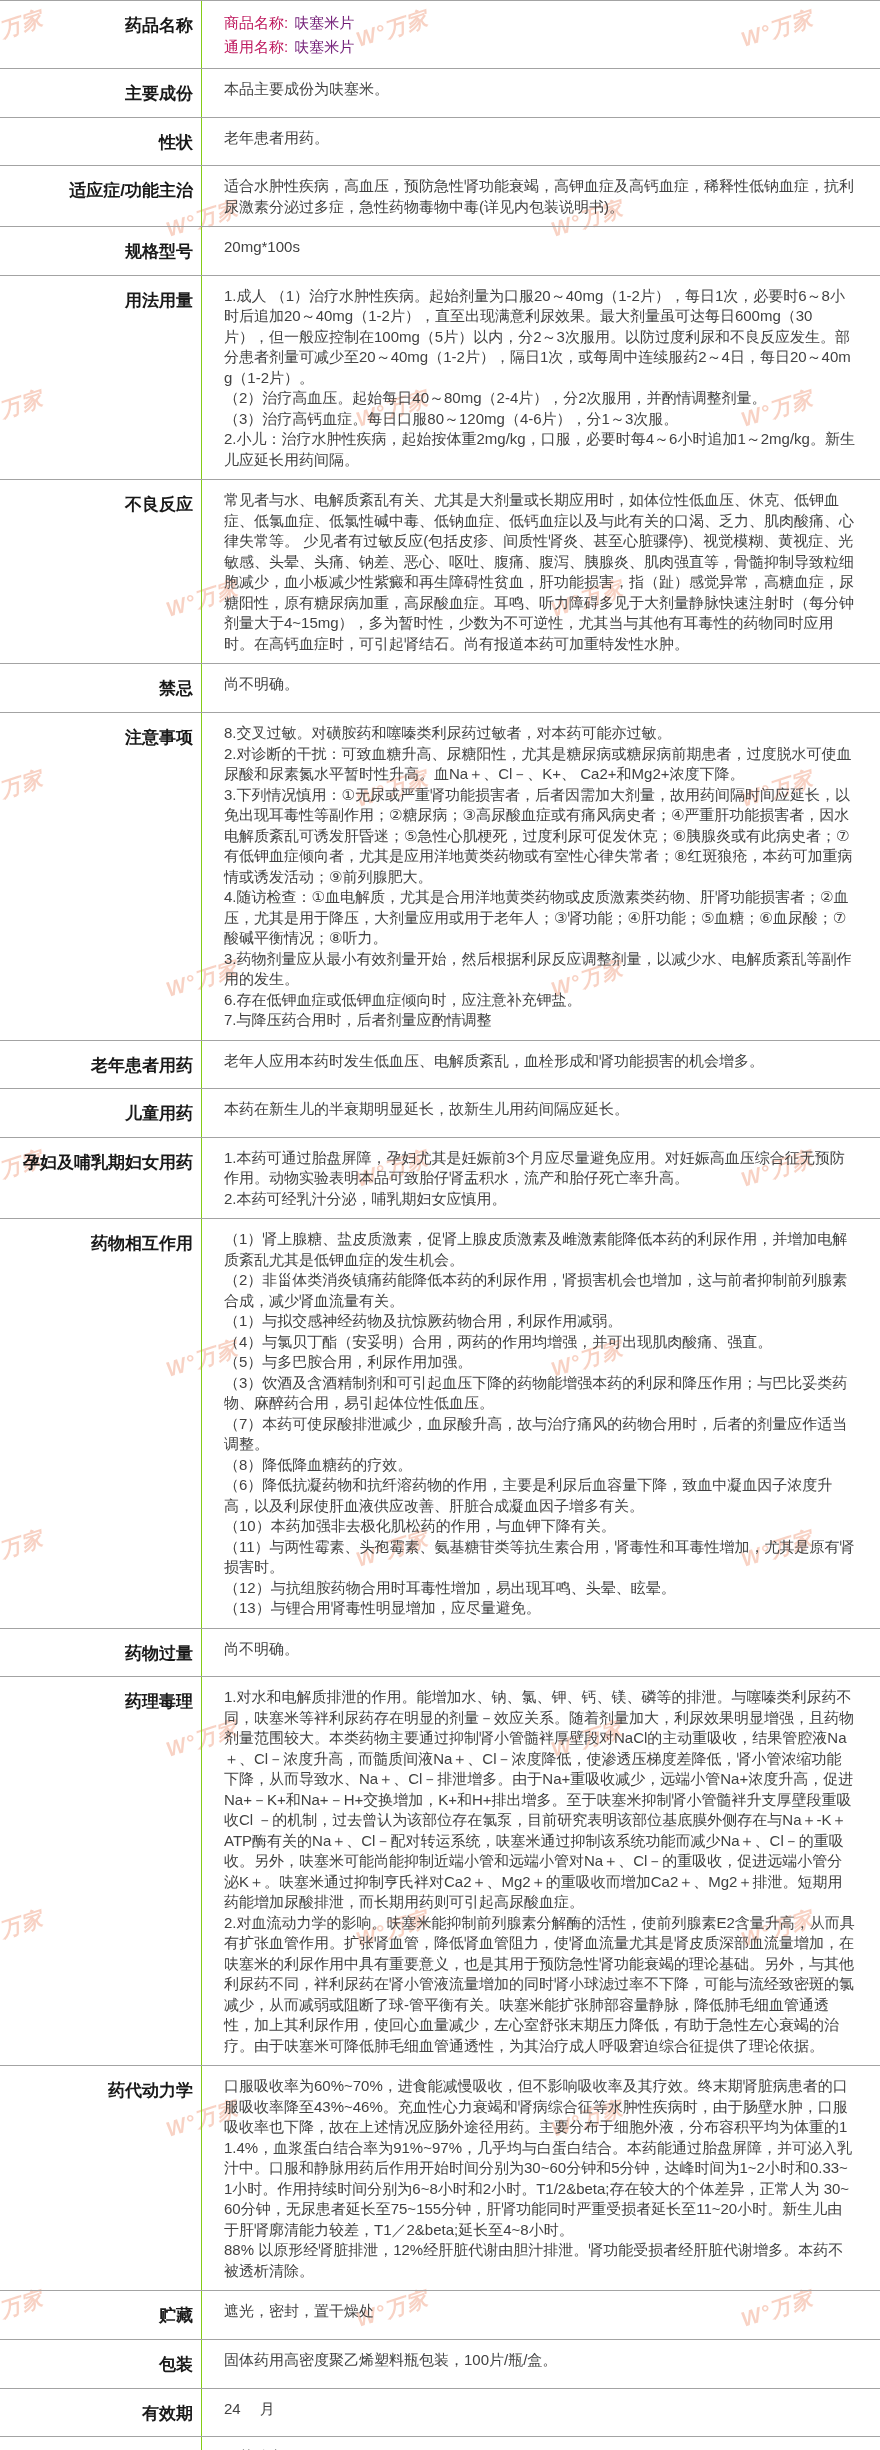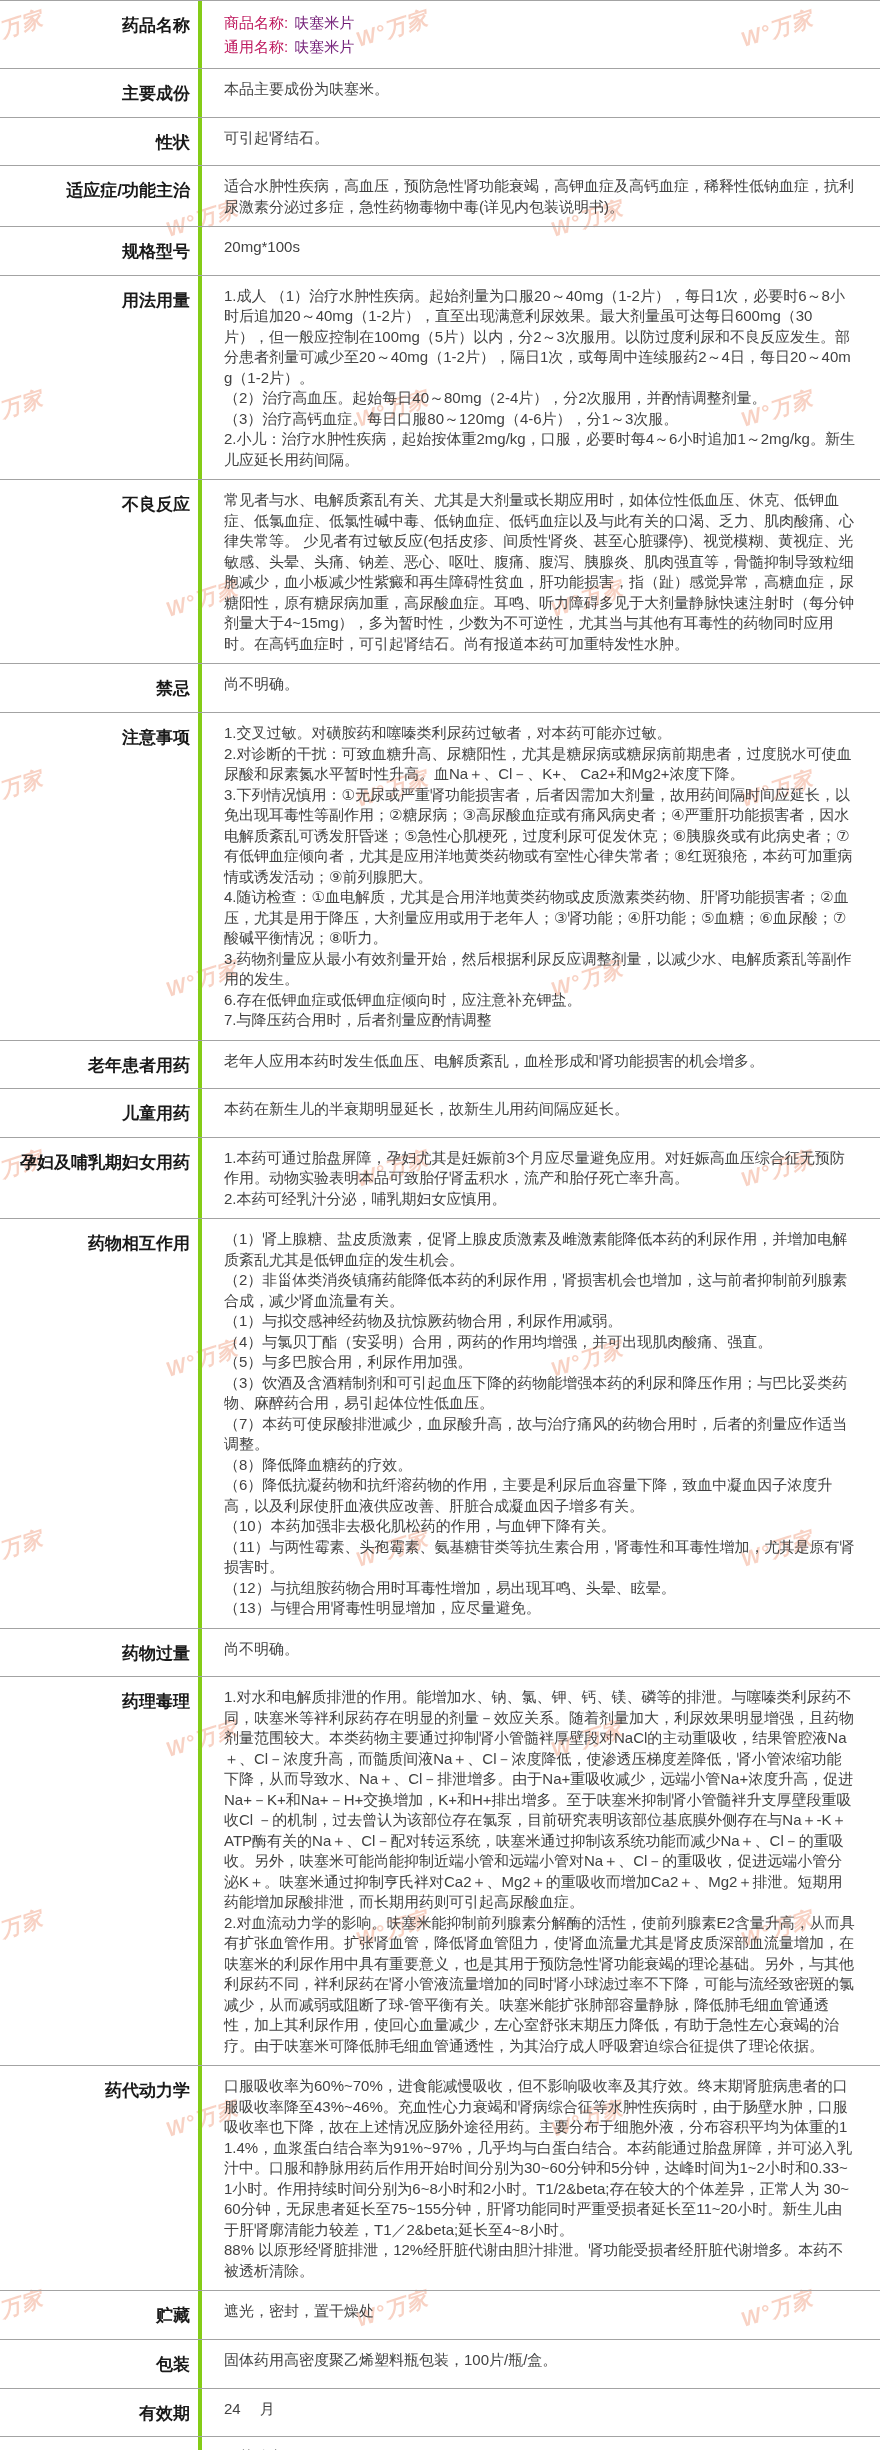--- a/index.html
+++ b/index.html
@@ -45,21 +45,21 @@
   .label-cell{
     flex:0 0 202px;
     width:202px;
     box-sizing:border-box;
     padding:13px 8px 10px 6px;
     text-align:right;
     font-size:17px;
     font-weight:bold;
     color:#191919;
     line-height:1.45;
-    border-right:4px solid #84cc16;
+    border-right:1px solid #84cc16;
   }
   .content-cell{
     flex:1 1 auto;
     box-sizing:border-box;
     padding:10px 24px 9px 22px;
     font-size:15px;
     line-height:20.5px;
     color:#424242;
     min-height:24px;
   }
@@ -120,21 +120,21 @@
       </div>
       <div class="row">
         <div class="label-cell">主要成份</div>
         <div class="content-cell">
           <p>本品主要成份为呋塞米。</p>
         </div>
       </div>
       <div class="row">
         <div class="label-cell">性状</div>
         <div class="content-cell">
-          <p>可引起肾结石。</p>
+          <p>老年患者用药。</p>
         </div>
       </div>
       <div class="row">
         <div class="label-cell">适应症/功能主治</div>
         <div class="content-cell">
           <p>适合水肿性疾病，高血压，预防急性肾功能衰竭，高钾血症及高钙血症，稀释性低钠血症，抗利尿激素分泌过多症，急性药物毒物中毒(详见内包装说明书)。</p>
         </div>
       </div>
       <div class="row">
         <div class="label-cell">规格型号</div>
@@ -159,21 +159,21 @@
       </div>
       <div class="row">
         <div class="label-cell">禁忌</div>
         <div class="content-cell">
           <p>尚不明确。</p>
         </div>
       </div>
       <div class="row">
         <div class="label-cell">注意事项</div>
         <div class="content-cell">
-          <p>1.交叉过敏。对磺胺药和噻嗪类利尿药过敏者，对本药可能亦过敏。</p>
+          <p>8.交叉过敏。对磺胺药和噻嗪类利尿药过敏者，对本药可能亦过敏。</p>
           <p>2.对诊断的干扰：可致血糖升高、尿糖阳性，尤其是糖尿病或糖尿病前期患者，过度脱水可使血尿酸和尿素氮水平暂时性升高。血Na＋、Cl－、K+、 Ca2+和Mg2+浓度下降。</p>
           <p>3.下列情况慎用：①无尿或严重肾功能损害者，后者因需加大剂量，故用药间隔时间应延长，以免出现耳毒性等副作用；②糖尿病；③高尿酸血症或有痛风病史者；④严重肝功能损害者，因水电解质紊乱可诱发肝昏迷；⑤急性心肌梗死，过度利尿可促发休克；⑥胰腺炎或有此病史者；⑦有低钾血症倾向者，尤其是应用洋地黄类药物或有室性心律失常者；⑧红斑狼疮，本药可加重病情或诱发活动；⑨前列腺肥大。</p>
           <p>4.随访检查：①血电解质，尤其是合用洋地黄类药物或皮质激素类药物、肝肾功能损害者；②血压，尤其是用于降压，大剂量应用或用于老年人；③肾功能；④肝功能；⑤血糖；⑥血尿酸；⑦酸碱平衡情况；⑧听力。</p>
           <p>3.药物剂量应从最小有效剂量开始，然后根据利尿反应调整剂量，以减少水、电解质紊乱等副作用的发生。</p>
           <p>6.存在低钾血症或低钾血症倾向时，应注意补充钾盐。</p>
           <p>7.与降压药合用时，后者剂量应酌情调整</p>
         </div>
       </div>
       <div class="row">
         <div class="label-cell">老年患者用药</div>

